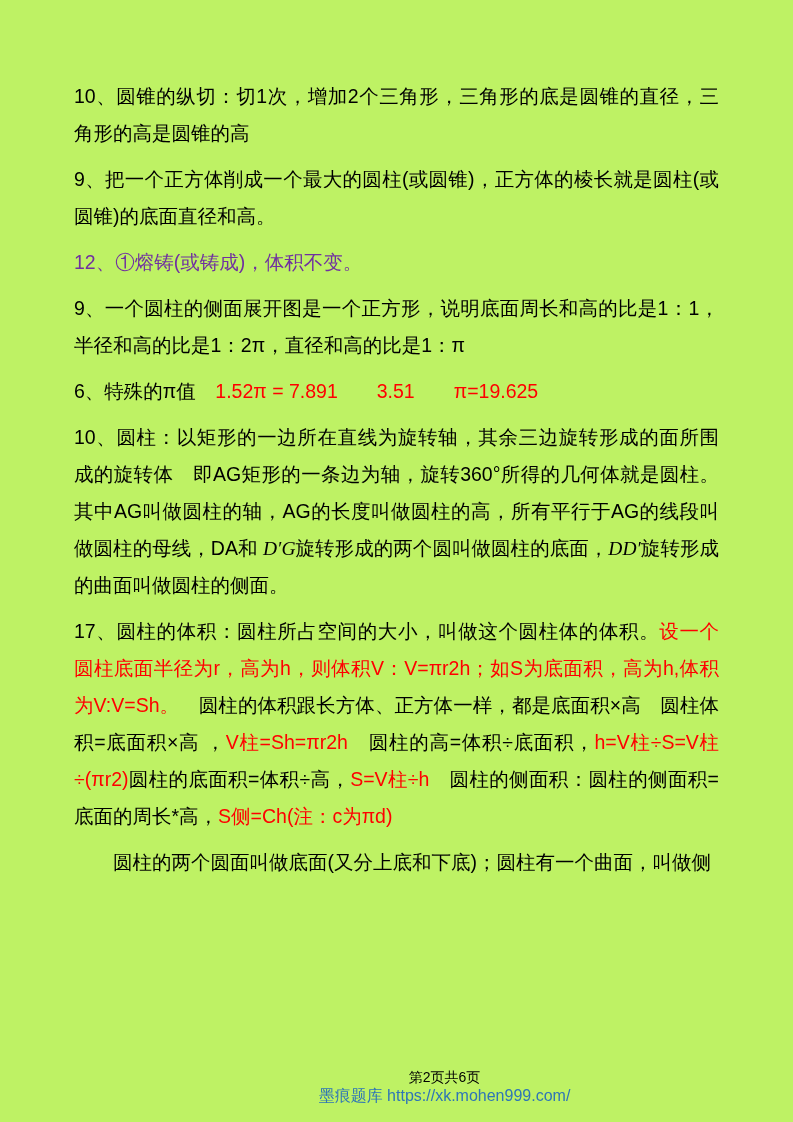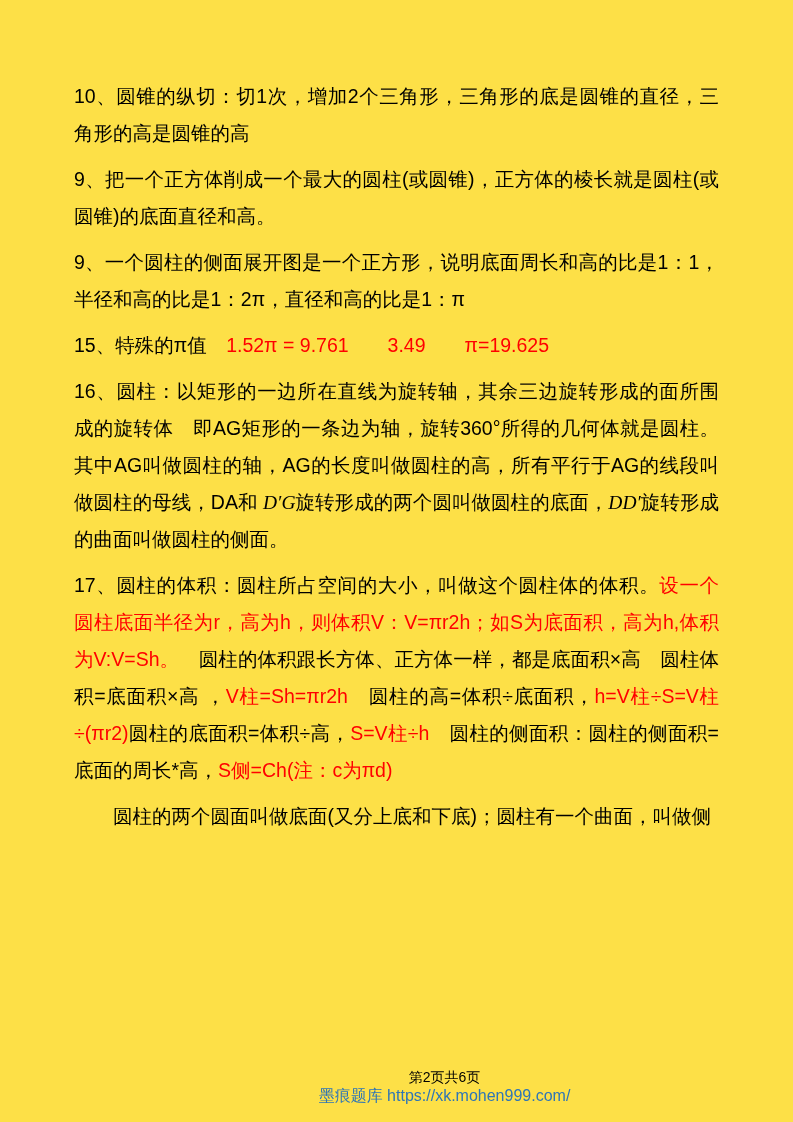--- a/index.html
+++ b/index.html
@@ -5,21 +5,21 @@
   html, body {
     margin: 0;
     padding: 0;
     background: #ffffff;
     font-family: "Liberation Sans", sans-serif;
   }
   .doc-page {
     position: relative;
     width: 793px;
     height: 1122px;
-    background: #fde047;
+    background: #bef264;
     overflow: hidden;
   }
   .doc-body {
     position: absolute;
     top: 78px;
     left: 74px;
     width: 645px;
     font-size: 19.5px;
     line-height: 37px;
     color: #000000;
@@ -62,23 +62,24 @@
   }
 </style>
 </head>
 <body>
 
 <div class="doc-page">
 
   <div class="doc-body" id="doc-body">
       <div class="para"><span class="seg-k">10、圆锥的纵切：切1次，增加2个三角形，三角形的底是圆锥的直径，三角形的高是圆锥的高</span></div>
       <div class="para"><span class="seg-k">9、把一个正方体削成一个最大的圆柱(或圆锥)，正方体的棱长就是圆柱(或圆锥)的底面直径和高。</span></div>
+      <div class="para"><span class="seg-p">12、①熔铸(或铸成)，体积不变。</span></div>
       <div class="para"><span class="seg-k">9、一个圆柱的侧面展开图是一个正方形，说明底面周长和高的比是1：1，半径和高的比是1：2π，直径和高的比是1：π</span></div>
-      <div class="para"><span class="seg-k">15、特殊的π值　</span><span class="seg-r">1.52π = 9.761</span><span class="seg-k">　　</span><span class="seg-r">3.49</span><span class="seg-k">　　</span><span class="seg-r">π=19.625</span></div>
-      <div class="para"><span class="seg-k">16、圆柱：以矩形的一边所在直线为旋转轴，其余三边旋转形成的面所围成的旋转体　即AG矩形的一条边为轴，旋转360°所得的几何体就是圆柱。其中AG叫做圆柱的轴，AG的长度叫做圆柱的高，所有平行于AG的线段叫做圆柱的母线，DA和 </span><span class="seg-m">D′G</span><span class="seg-k">旋转形成的两个圆叫做圆柱的底面，</span><span class="seg-m">DD′</span><span class="seg-k">旋转形成的曲面叫做圆柱的侧面。</span></div>
+      <div class="para"><span class="seg-k">6、特殊的π值　</span><span class="seg-r">1.52π = 7.891</span><span class="seg-k">　　</span><span class="seg-r">3.51</span><span class="seg-k">　　</span><span class="seg-r">π=19.625</span></div>
+      <div class="para"><span class="seg-k">10、圆柱：以矩形的一边所在直线为旋转轴，其余三边旋转形成的面所围成的旋转体　即AG矩形的一条边为轴，旋转360°所得的几何体就是圆柱。其中AG叫做圆柱的轴，AG的长度叫做圆柱的高，所有平行于AG的线段叫做圆柱的母线，DA和 </span><span class="seg-m">D′G</span><span class="seg-k">旋转形成的两个圆叫做圆柱的底面，</span><span class="seg-m">DD′</span><span class="seg-k">旋转形成的曲面叫做圆柱的侧面。</span></div>
       <div class="para"><span class="seg-k">17、圆柱的体积：圆柱所占空间的大小，叫做这个圆柱体的体积。</span><span class="seg-r">设一个圆柱底面半径为r，高为h，则体积V：V=πr2h；如S为底面积，高为h,体积为V:V=Sh。</span><span class="seg-k">　圆柱的体积跟长方体、正方体一样，都是底面积×高　圆柱体积=底面积×高 ，</span><span class="seg-r">V柱=Sh=πr2h</span><span class="seg-k">　圆柱的高=体积÷底面积，</span><span class="seg-r">h=V柱÷S=V柱÷(πr2)</span><span class="seg-k">圆柱的底面积=体积÷高，</span><span class="seg-r">S=V柱÷h</span><span class="seg-k">　圆柱的侧面积：圆柱的侧面积=底面的周长*高，</span><span class="seg-r">S侧=Ch(注：c为πd)</span></div>
       <div class="para indent"><span class="seg-k">圆柱的两个圆面叫做底面(又分上底和下底)；圆柱有一个曲面，叫做侧</span></div>
     </div>
 
   <div class="page-footer">
     <div class="page-number">第2页共6页</div>
     <div class="site-link">墨痕题库 https://xk.mohen999.com/</div>
   </div>
 
 </div>

